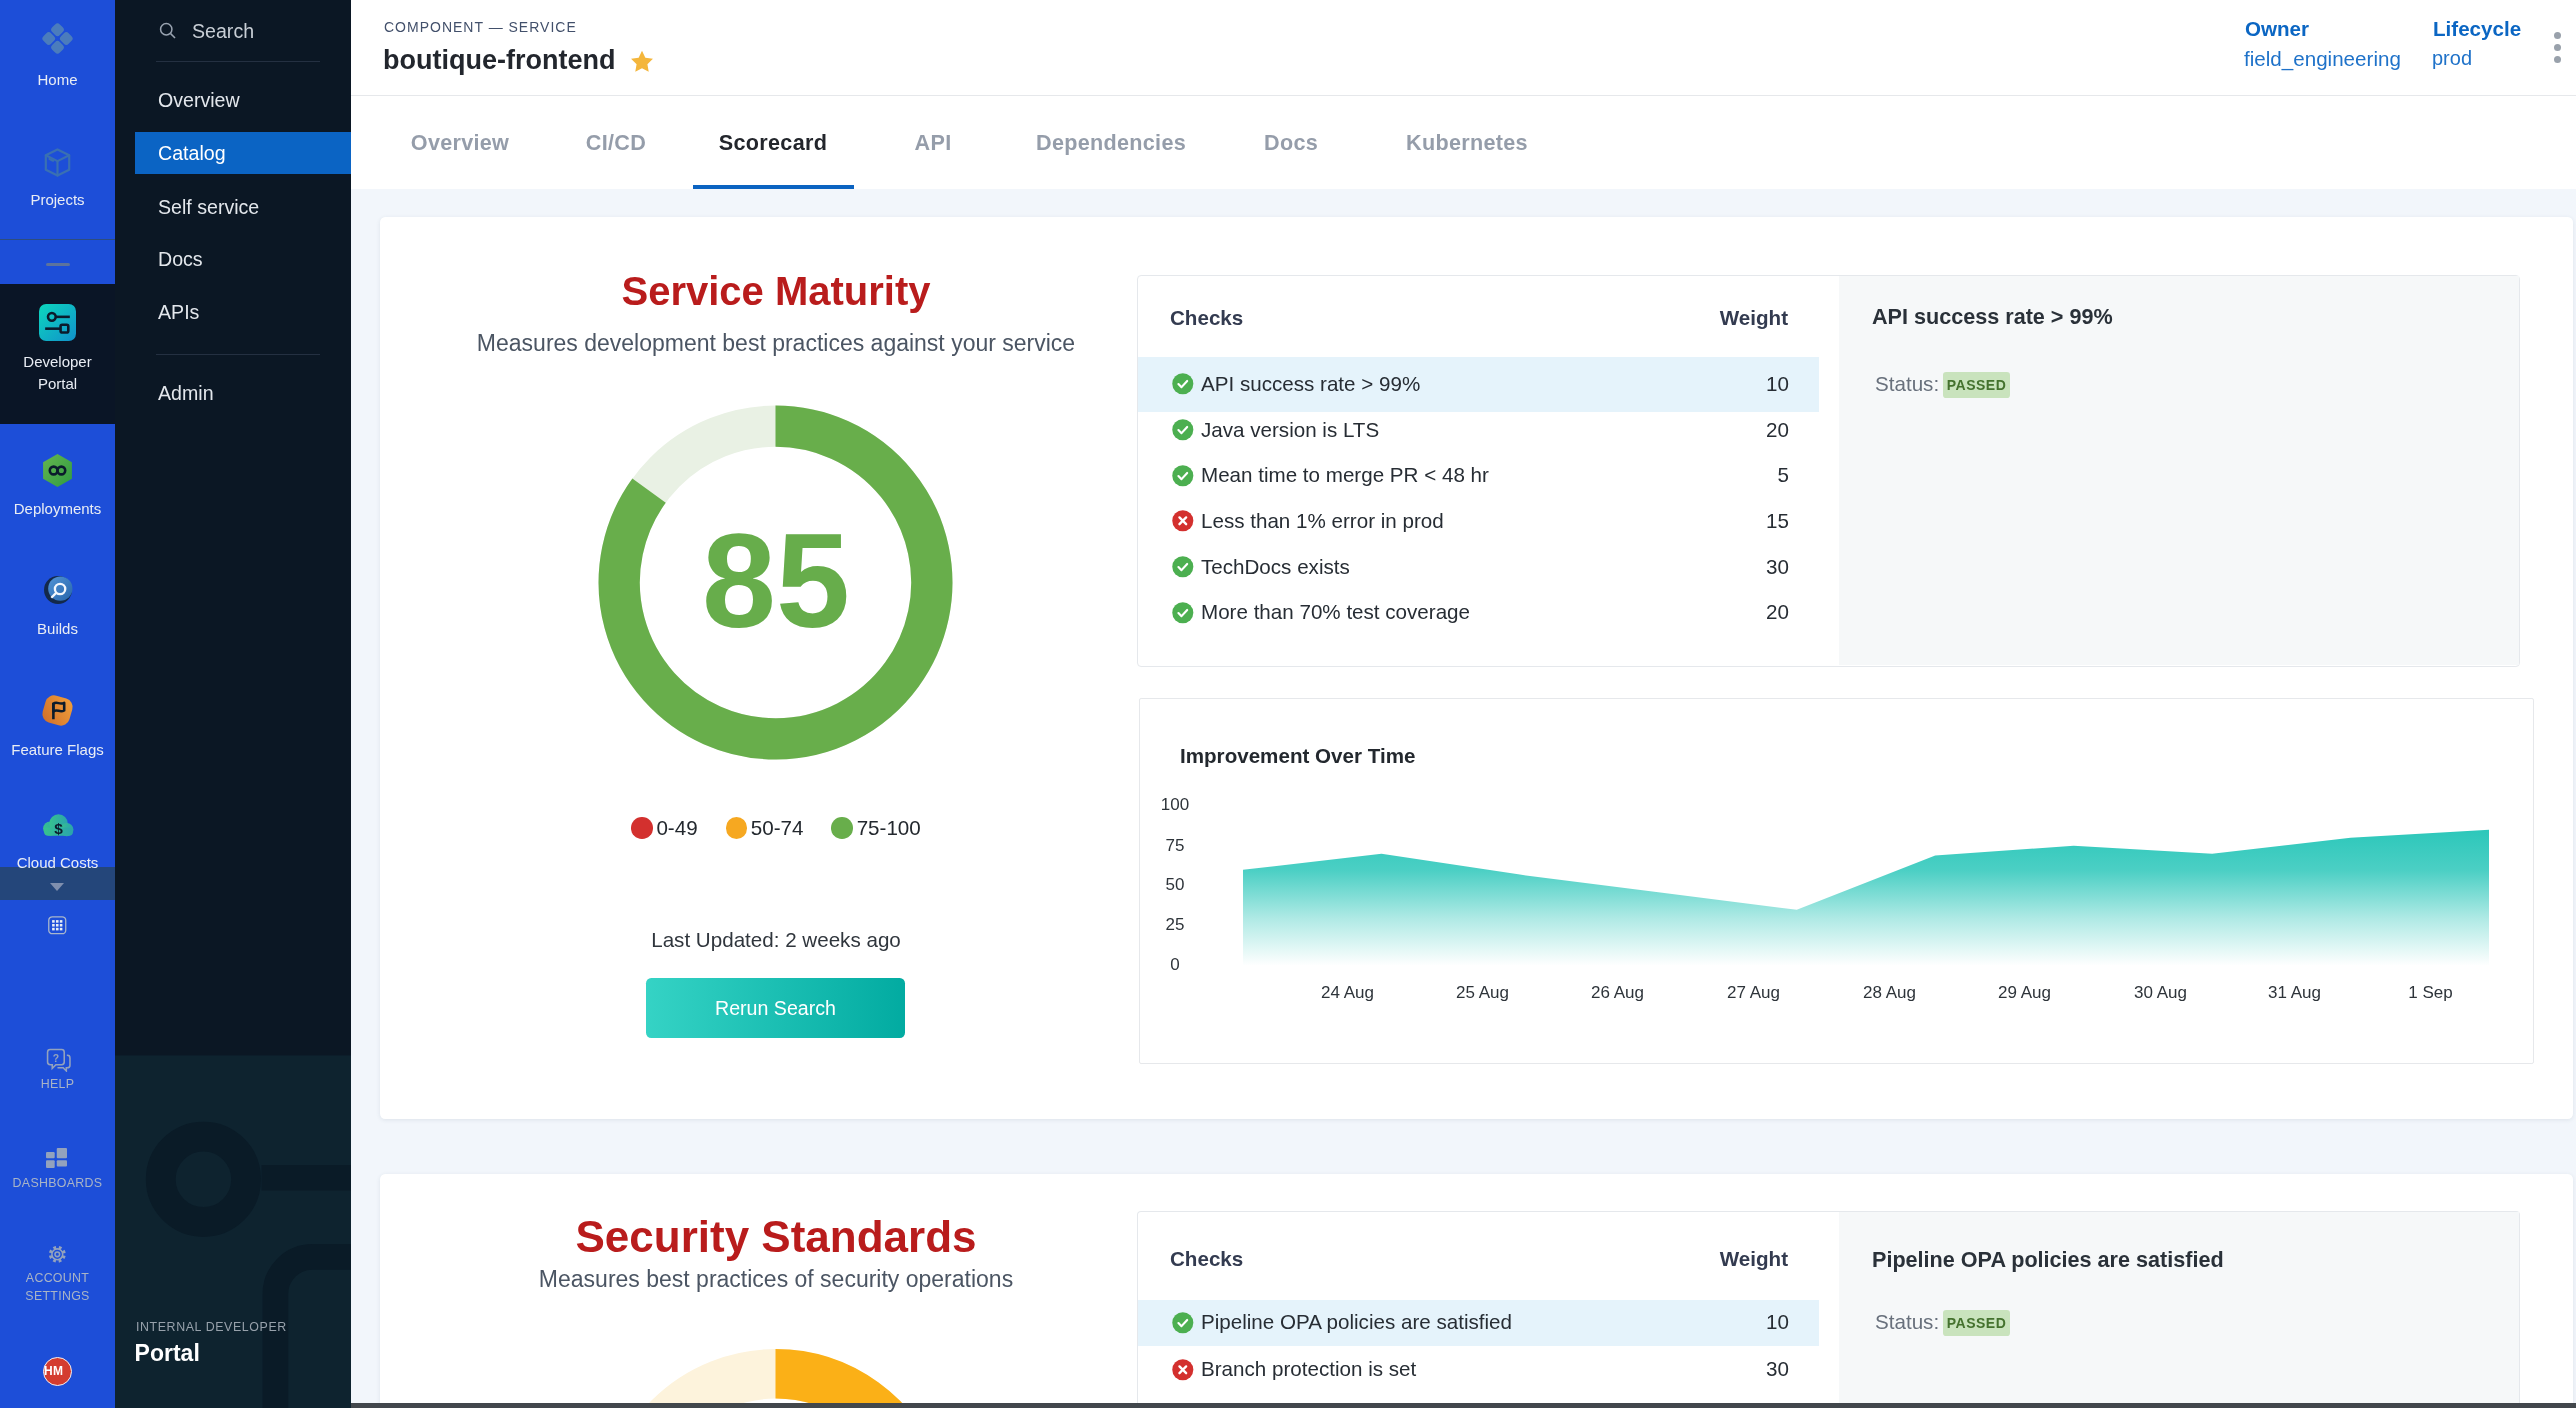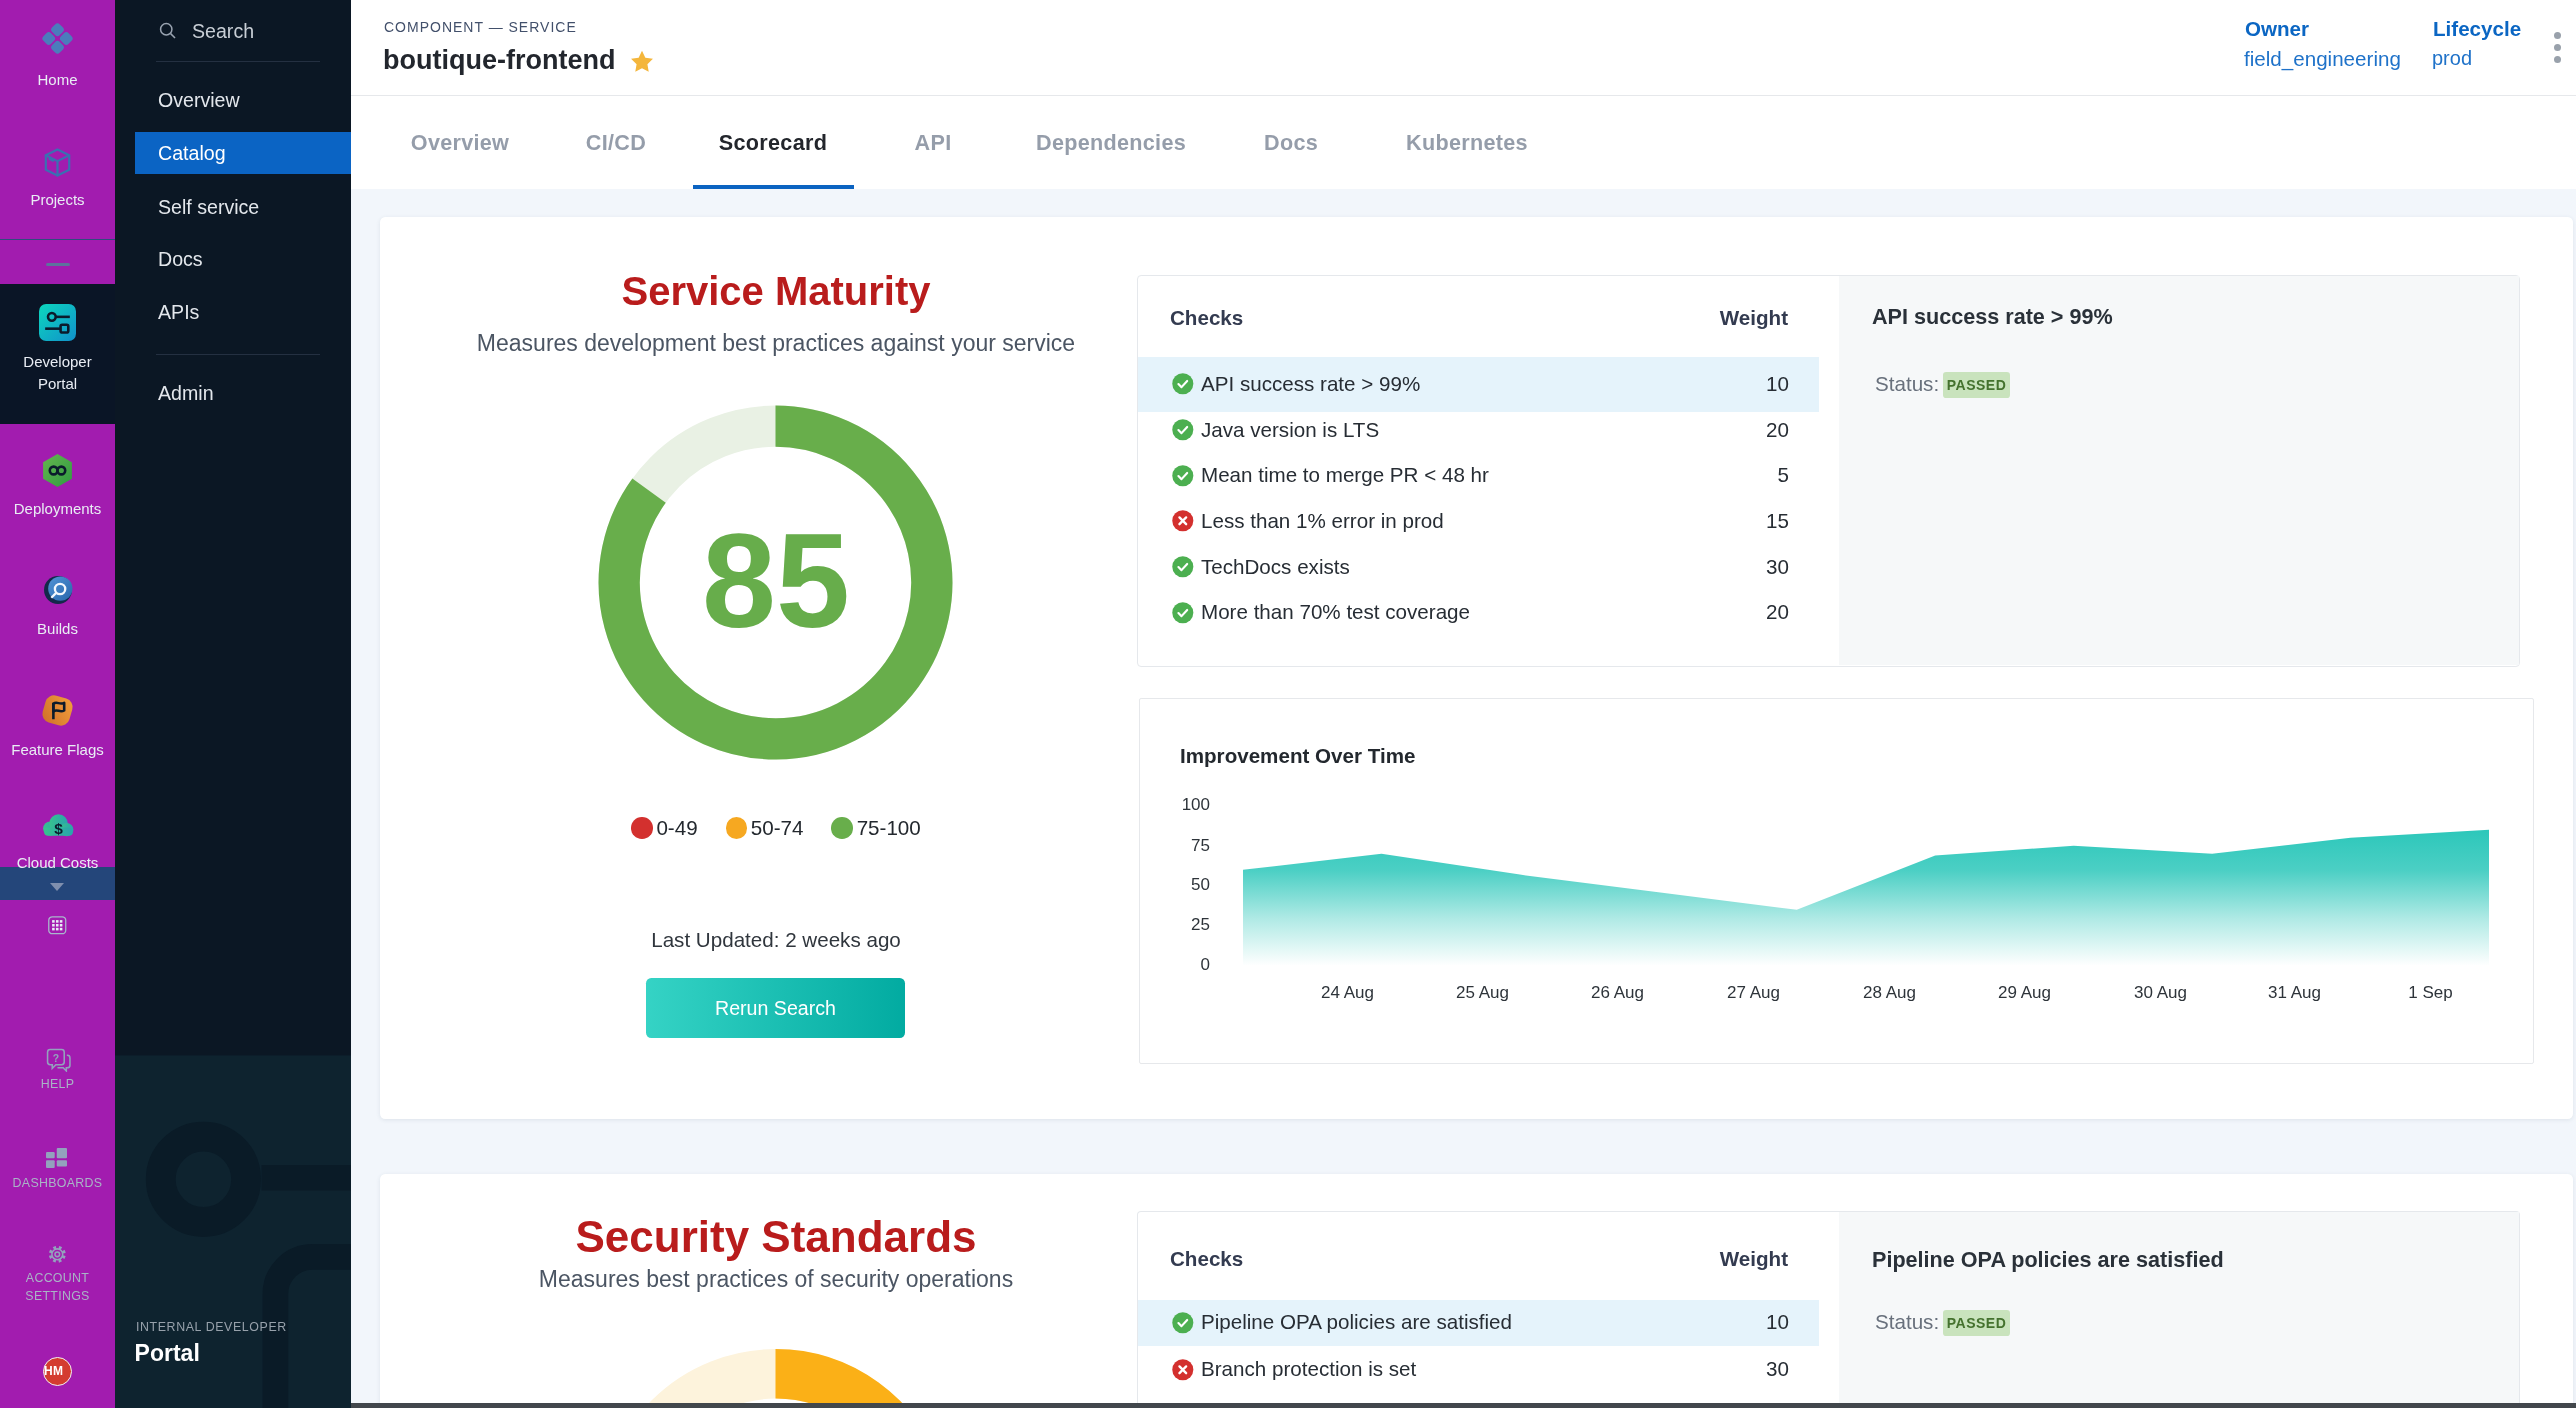--- a/index.html
+++ b/index.html
@@ -3,26 +3,26 @@
 html,body{margin:0;padding:0;width:2616px;height:1409px;overflow:hidden;background:#f2f6fb;font-family:"Liberation Sans",sans-serif;}
 .ab{position:absolute}
 .s1lab{position:absolute;left:0;width:115px;text-align:center;color:#e9edf4;font-size:15px;line-height:22px}
 .s1cap{position:absolute;left:0;width:115px;text-align:center;color:#a9b4c6;font-size:12.4px;line-height:17.5px;letter-spacing:0.3px}
 .s2item{position:absolute;left:43px;font-size:19.6px;color:#e3e7ec;white-space:nowrap}
 .tab{position:absolute;top:130px;transform:translateX(-50%);font-size:21.6px;font-weight:700;color:#959daa;letter-spacing:0.3px;white-space:nowrap}
 .c1{position:absolute;left:380px;width:792px;text-align:center}
 .ldot{display:inline-block;width:21.6px;height:21.6px;border-radius:50%;vertical-align:-3.6px;margin-right:3.6px}
 .crow-t{position:absolute;left:63px;font-size:20.6px;color:#272d34;white-space:nowrap}
 .crow-w{position:absolute;left:536px;width:115px;text-align:right;font-size:20.6px;color:#272d34}
-.ylab{position:absolute;left:0;width:70px;text-align:right;font-size:17px;color:#2e343a}
+.ylab{position:absolute;left:0;width:70px;text-align:center;font-size:17px;color:#2e343a}
 .xlab{position:absolute;width:103px;text-align:center;font-size:17px;color:#2e343a}
 </style></head>
 <body>
 
-<div class="ab" style="left:0;top:0;width:115px;height:1409px;background:#a21caf">
+<div class="ab" style="left:0;top:0;width:115px;height:1409px;background:#1d4ed8">
   <div class="ab" style="left:0;top:239px;width:115px;height:1px;background:#2e4d7d"></div>
   <div class="ab" style="left:0;top:284px;width:115px;height:140px;background:#0a1526"></div>
   <div class="ab" style="left:46px;top:263px;width:24px;height:3.1px;border-radius:1.5px;background:#5d739c"></div>
   <div class="ab" style="left:0;top:867px;width:115px;height:33px;background:#24467a"></div>
   <svg class="ab" style="left:42px;top:23px" width="31" height="31" viewBox="0 0 60 60">
       <g transform="rotate(45 30 30)" fill="#4b7cbc">
         <rect x="7.5" y="7.5" width="21" height="21" rx="6.5"></rect>
         <rect x="31.5" y="7.5" width="21" height="21" rx="6.5"></rect>
         <rect x="7.5" y="31.5" width="21" height="21" rx="6.5"></rect>
         <rect x="31.5" y="31.5" width="21" height="21" rx="6.5"></rect>

